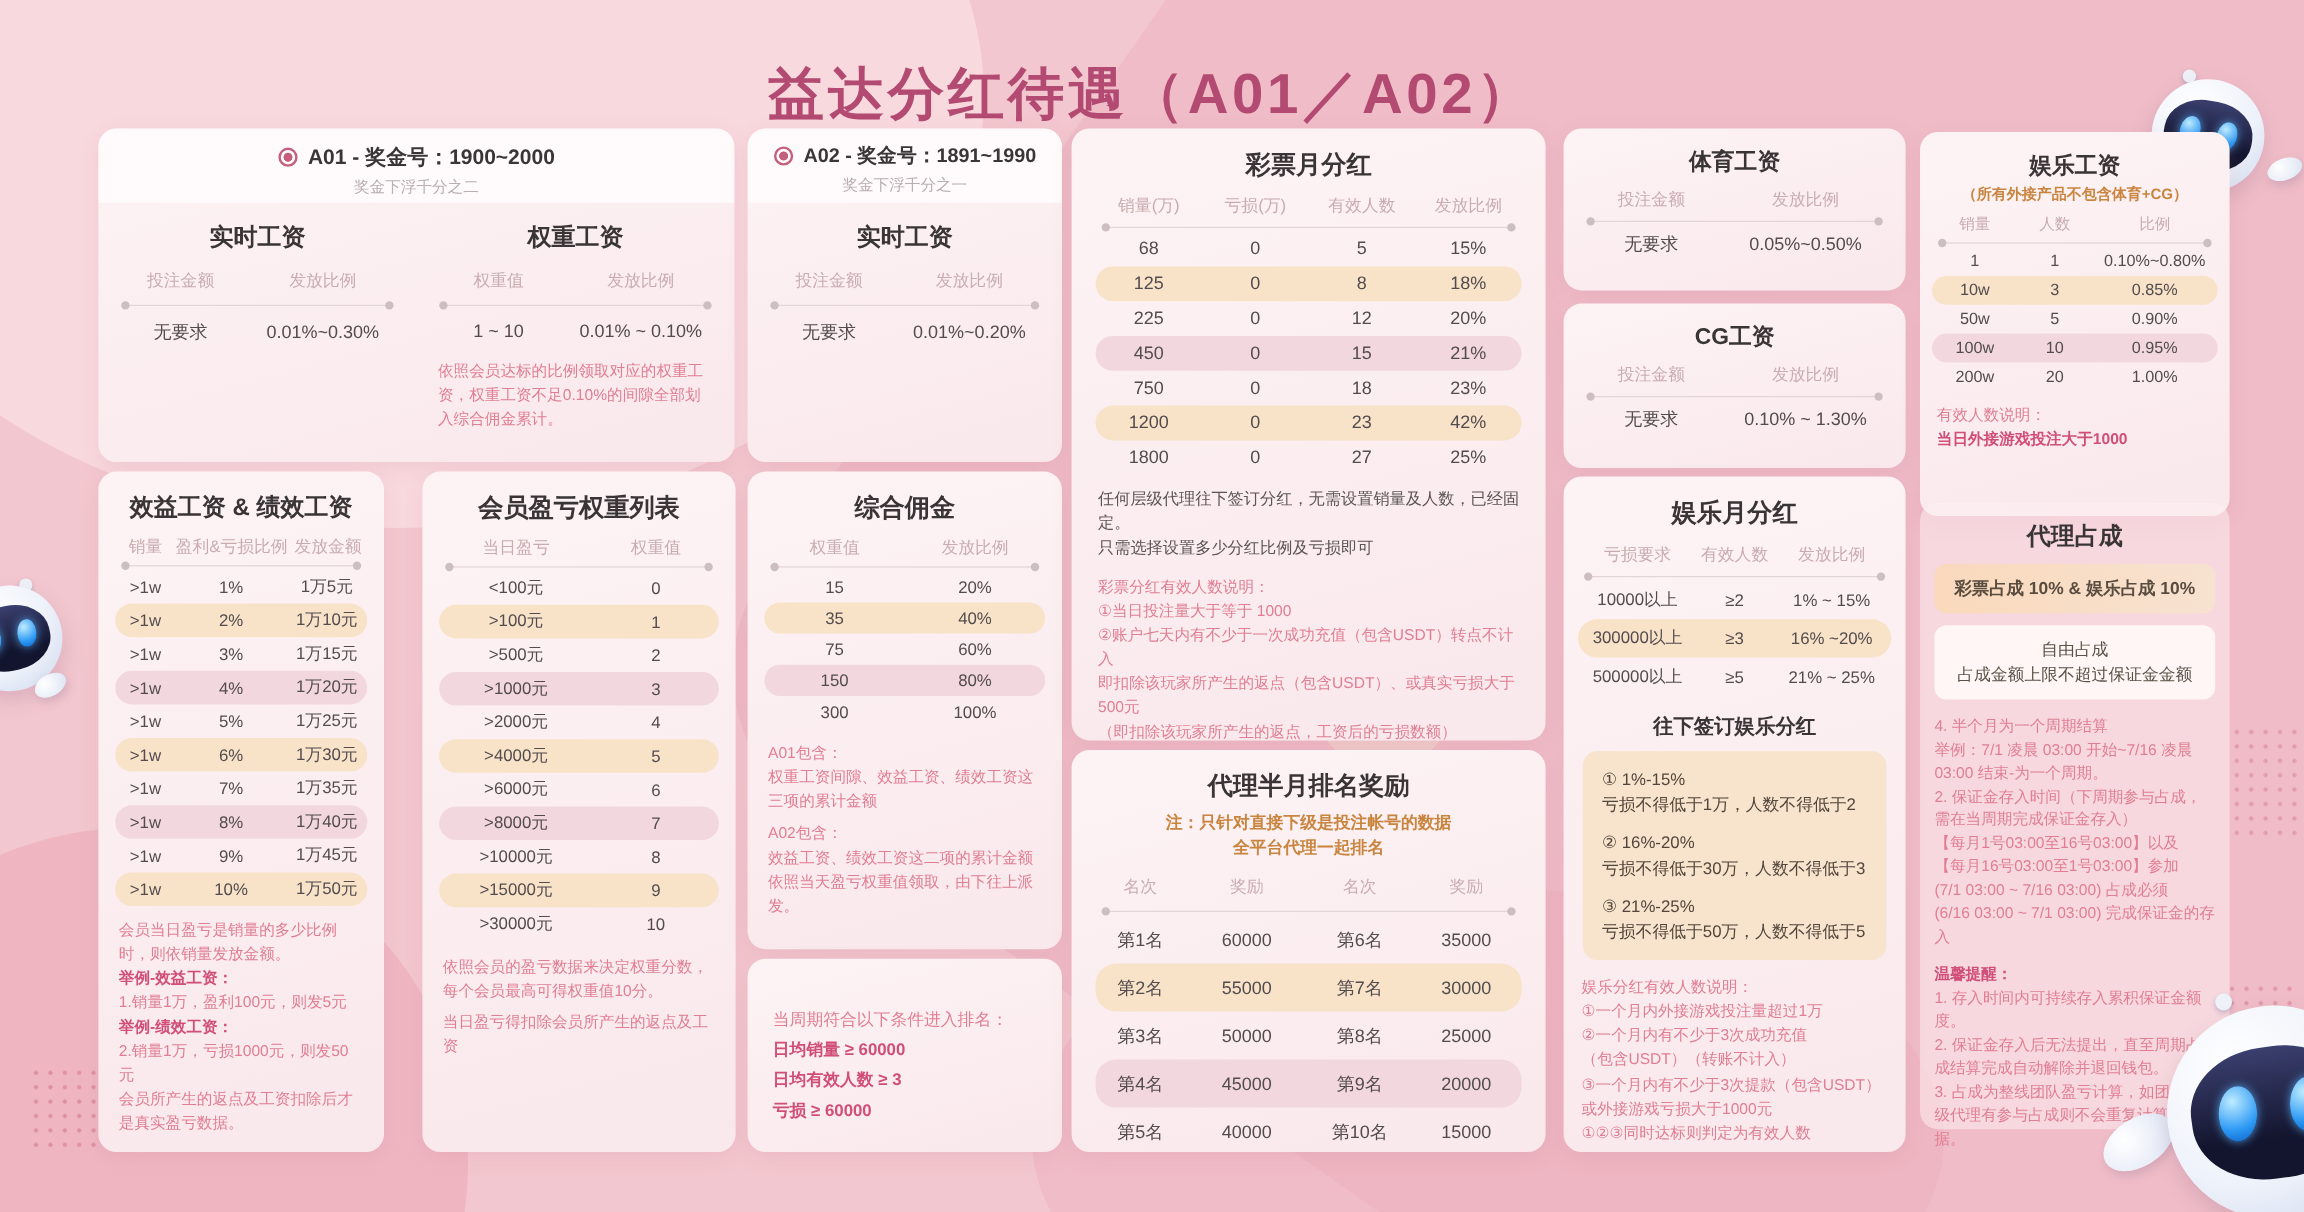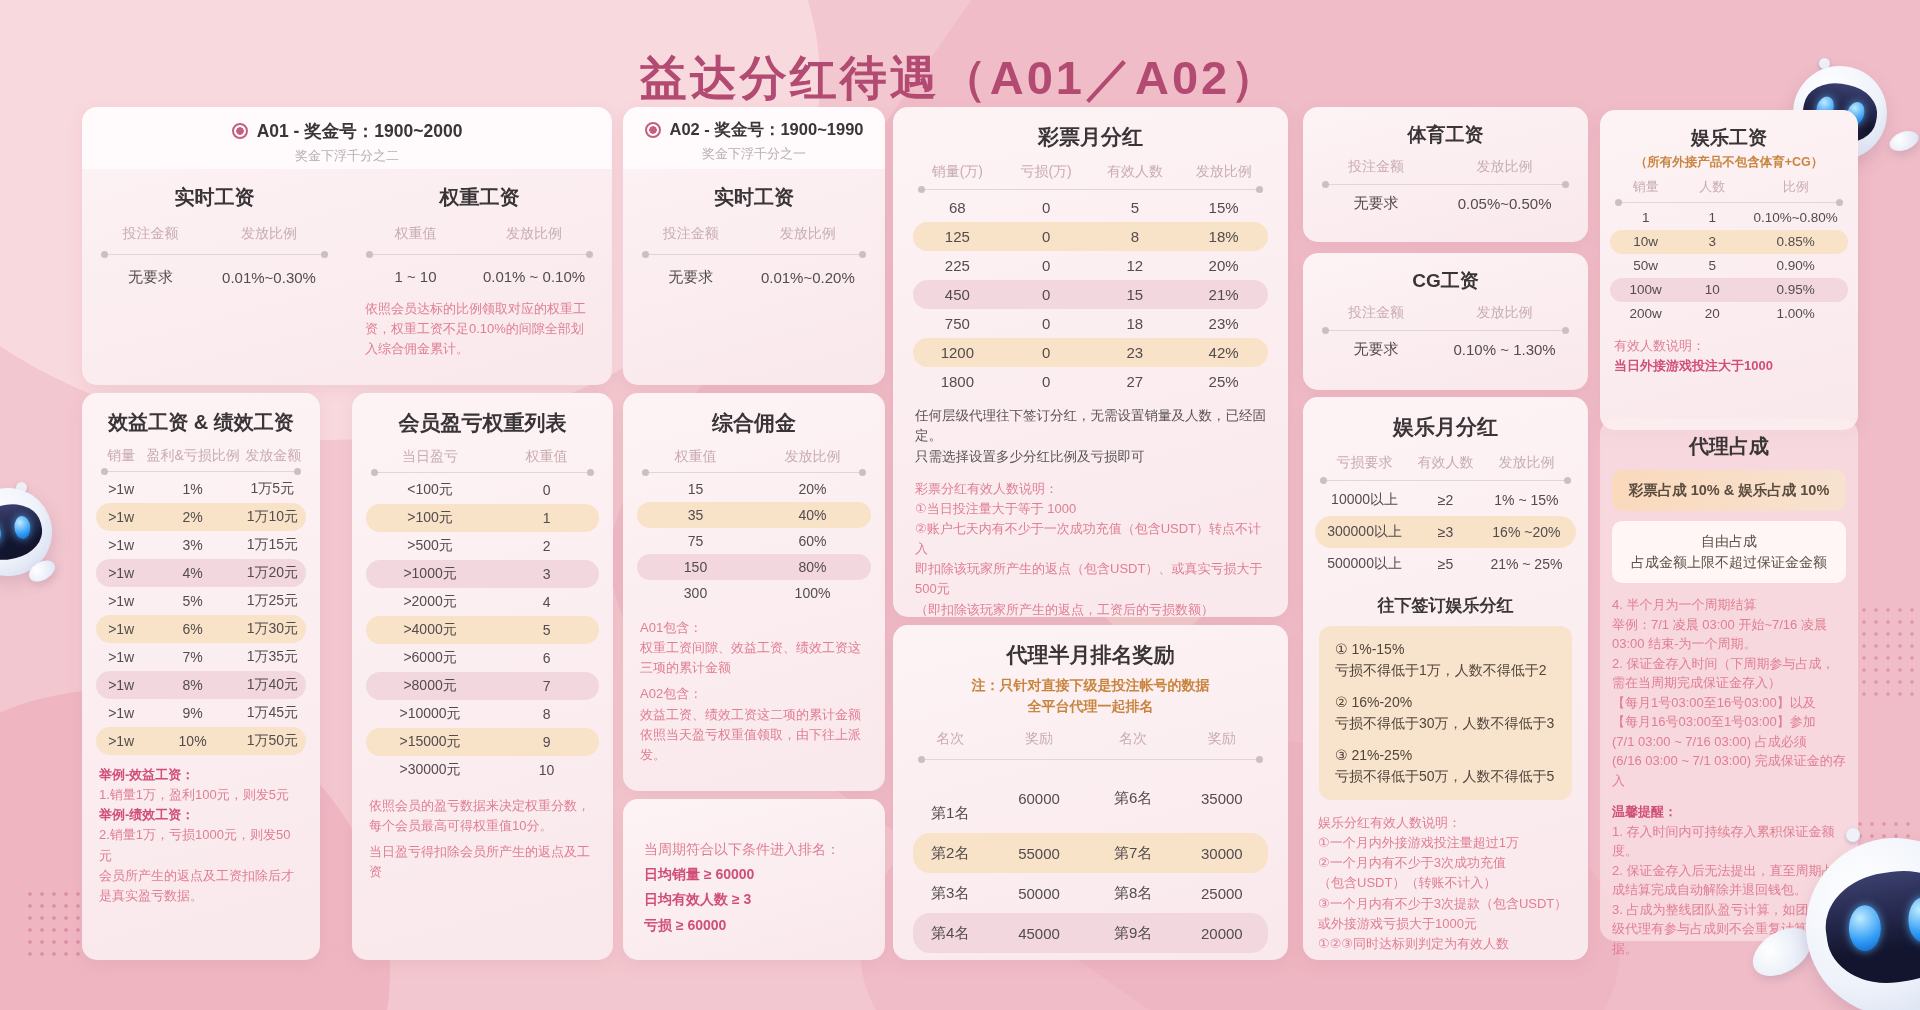--- a/index.html
+++ b/index.html
@@ -185,21 +185,21 @@
           </div>
         <p class="note-pink" style="margin:4px 0 0;padding:0 18px;font-size:13px;">依照会员达标的比例领取对应的权重工资，权重工资不足0.10%的间隙全部划入综合佣金累计。</p>
       </div>
     </div>
   </section>
 
   <section class="card" style="left:623px;top:107px;width:262px;height:278px;">
     <div class="card-head">
       <div class="head-line" style="font-size:16.5px;">
         <span class="target-icon"></span>
-        <span>A02 - 奖金号：1900~1990</span>
+        <span>A02 - 奖金号：1891~1990</span>
       </div>
       <div class="head-sub">奖金下浮千分之一</div>
     </div>
     <div class="wage-col">
       <h3>实时工资</h3>
       <div class="tbl rows-roomy">
           <div class="trow thead">
             <div class="tcell" style="flex: 0 0 46%;">投注金额</div>
             <div class="tcell" style="flex: 0 0 54%;">发放比例</div>
           </div>
@@ -266,20 +266,21 @@
           <div class="tcell" style="flex: 0 0 44%;">9%</div>
           <div class="tcell" style="flex: 0 0 32%;">1万45元</div>
         </div>
         <div class="trow hl-a">
           <div class="tcell" style="flex: 0 0 24%;">&gt;1w</div>
           <div class="tcell" style="flex: 0 0 44%;">10%</div>
           <div class="tcell" style="flex: 0 0 32%;">1万50元</div>
         </div>
       </div>
     <div class="note-pink lines" style="padding:10px 17px 0;font-size:13px;">
+        <div class="ln">会员当日盈亏是销量的多少比例时，则依销量发放金额。</div>
         <div class="ln b">举例-效益工资：</div>
         <div class="ln">1.销量1万，盈利100元，则发5元</div>
         <div class="ln b">举例-绩效工资：</div>
         <div class="ln">2.销量1万，亏损1000元，则发50元</div>
         <div class="ln">会员所产生的返点及工资扣除后才是真实盈亏数据。</div>
       </div>
   </section>
 
   <section class="card" style="left:352px;top:393px;width:261px;height:567px;">
     <h2 class="ptitle">会员盈亏权重列表</h2>
@@ -461,21 +462,21 @@
     <div class="orange-sub">全平台代理一起排名</div>
     <div class="tbl rows-lg" style="margin:2px 20px 0;">
         <div class="trow thead">
           <div class="tcell" style="flex: 0 0 21%;">名次</div>
           <div class="tcell" style="flex: 0 0 29%;">奖励</div>
           <div class="tcell" style="flex: 0 0 24%;">名次</div>
           <div class="tcell" style="flex: 0 0 26%;">奖励</div>
         </div>
         <div class="tline"></div>
         <div class="trow">
-          <div class="tcell" style="flex: 0 0 21%; margin-top: 30px;">第1名</div>
+          <div class="tcell" style="flex: 0 0 21%;">第1名</div>
           <div class="tcell" style="flex: 0 0 29%;">60000</div>
           <div class="tcell" style="flex: 0 0 24%;">第6名</div>
           <div class="tcell" style="flex: 0 0 26%;">35000</div>
         </div>
         <div class="trow hl-a">
           <div class="tcell" style="flex: 0 0 21%;">第2名</div>
           <div class="tcell" style="flex: 0 0 29%;">55000</div>
           <div class="tcell" style="flex: 0 0 24%;">第7名</div>
           <div class="tcell" style="flex: 0 0 26%;">30000</div>
         </div>

